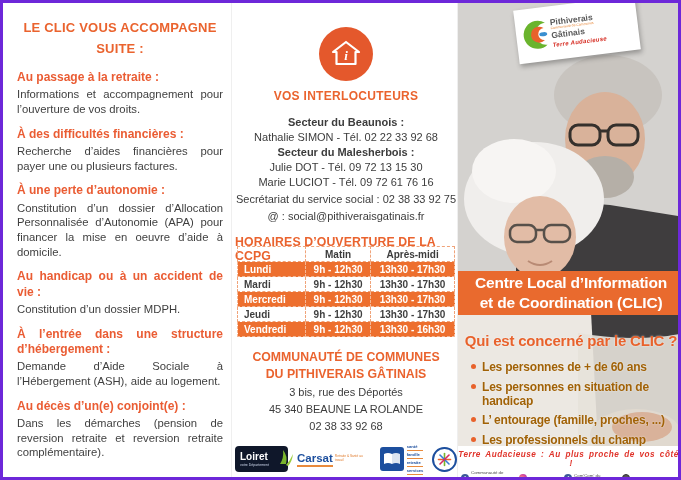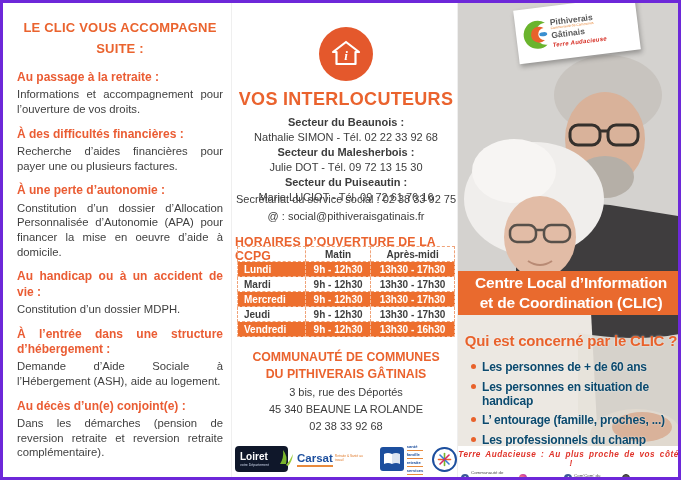--- a/index.html
+++ b/index.html
@@ -19,21 +19,21 @@
   .sec-h { color:#ea5c33; font-weight:bold; font-size:12px; line-height:1.28;
     text-align:justify; margin-bottom:2px; }
   .sec-b { color:#3f3f3f; font-size:11.3px; line-height:1.3; text-align:justify; }
 
   
   .col-mid { position:absolute; left:232px; top:0; width:222px; height:480px; }
   .icon-circle { position:absolute; top:24px; left:50%; transform:translateX(-50%);
     width:54px; height:54px; border-radius:50%; background:#e4582c;
     display:flex; align-items:center; justify-content:center; }
   .mid-title { position:absolute; top:86px; width:100%; text-align:center;
-    color:#ea632e; font-weight:bold; font-size:18px; letter-spacing:0.3px; }
+    color:#ea632e; font-weight:bold; font-size:12px; letter-spacing:0.3px; }
   .contacts { position:absolute; top:112px; width:100%; text-align:center;
     font-size:11px; line-height:1.36; color:#3c3c3c; }
   .contacts .sector { font-weight:bold; }
   .secretariat { position:absolute; top:188px; width:100%; text-align:center;
     font-size:11px; line-height:1.5; color:#3c3c3c; }
   .hours-title { position:absolute; top:232px; width:100%; text-align:left;
     color:#ea632e; font-weight:bold; font-size:12.3px; letter-spacing:0.1px; }
   table.hours { position:absolute; top:243px; left:2px; width:218px;
     border-collapse:collapse; font-size:10px; font-weight:bold; }
   table.hours th, table.hours td { border:1px dashed #f0a379; padding:1.5px 4px;
@@ -80,21 +80,21 @@
     color:#d62c22; margin-top:1.5px; letter-spacing:0.3px; }
   .clic-banner { position:absolute; top:268px; left:0; right:0; height:44px;
     background:#e96a2e; color:#fff; display:flex; flex-direction:column;
     align-items:center; justify-content:center; font-weight:bold; font-size:15.5px;
     line-height:1.3; letter-spacing:-0.2px; }
   .question { position:absolute; top:329px; width:100%; text-align:center;
     color:#e8622c; font-weight:bold; font-size:15px; letter-spacing:-0.2px;
     text-shadow:0 0 2px rgba(255,255,255,0.8); }
   .bullets { position:absolute; top:357px; left:13px; right:4px; list-style:none; }
   .bullets li { display:flex; align-items:baseline; gap:6px; margin-bottom:5.5px;
-    color:#0c4a6e; font-weight:bold; font-size:12px; letter-spacing:-0.2px;
+    color:#a16207; font-weight:bold; font-size:12px; letter-spacing:-0.2px;
     text-shadow:0 0 2px rgba(255,255,255,0.7); }
   .dot { flex:0 0 5px; width:5px; height:5px; border-radius:50%; background:#e8622c;
     position:relative; top:-2px; }
   .bottom-strip { position:absolute; bottom:0; left:0; right:0; height:37px;
     background:#fff; }
   .footer-slogan { text-align:center; color:#e0342b; font-size:8.2px;
     font-weight:bold; font-style:italic; letter-spacing:0.5px; margin-top:4px;
     word-spacing:2px; }
   .footer-links { display:flex; justify-content:space-between; align-items:center;
     padding:2px 3px 0 3px; }
@@ -152,21 +152,20 @@
         <text x="17" y="23" text-anchor="middle" font-family="Liberation Serif, serif" font-size="13" font-weight="bold" font-style="italic" fill="#ffffff">i</text>
       </svg>
     </div>
     <div class="mid-title">VOS INTERLOCUTEURS</div>
 
     <div class="contacts">
       <div class="sector">Secteur du Beaunois :</div>
       <div>Nathalie SIMON - Tél. 02 22 33 92 68</div>
       <div class="sector">Secteur du Malesherbois :</div>
       <div>Julie DOT - Tél. 09 72 13 15 30</div>
-      <div class="sector">Secteur du Puiseautin :</div>
       <div>Marie LUCIOT - Tél. 09 72 61 76 16</div>
     </div>
 
     <div class="secretariat">
       <div>Secrétariat du service social : 02 38 33 92 75</div>
       <div>@ : social@pithiveraisgatinais.fr</div>
     </div>
 
     <div class="hours-title">HORAIRES D’OUVERTURE DE LA CCPG</div>
 

